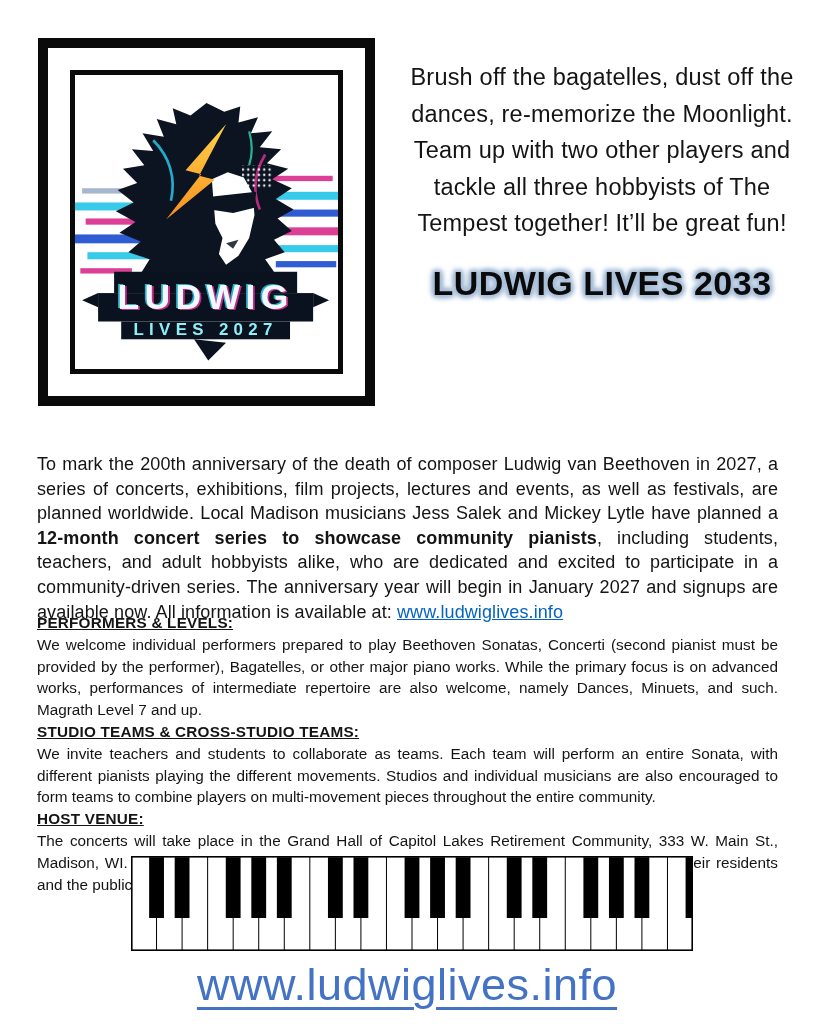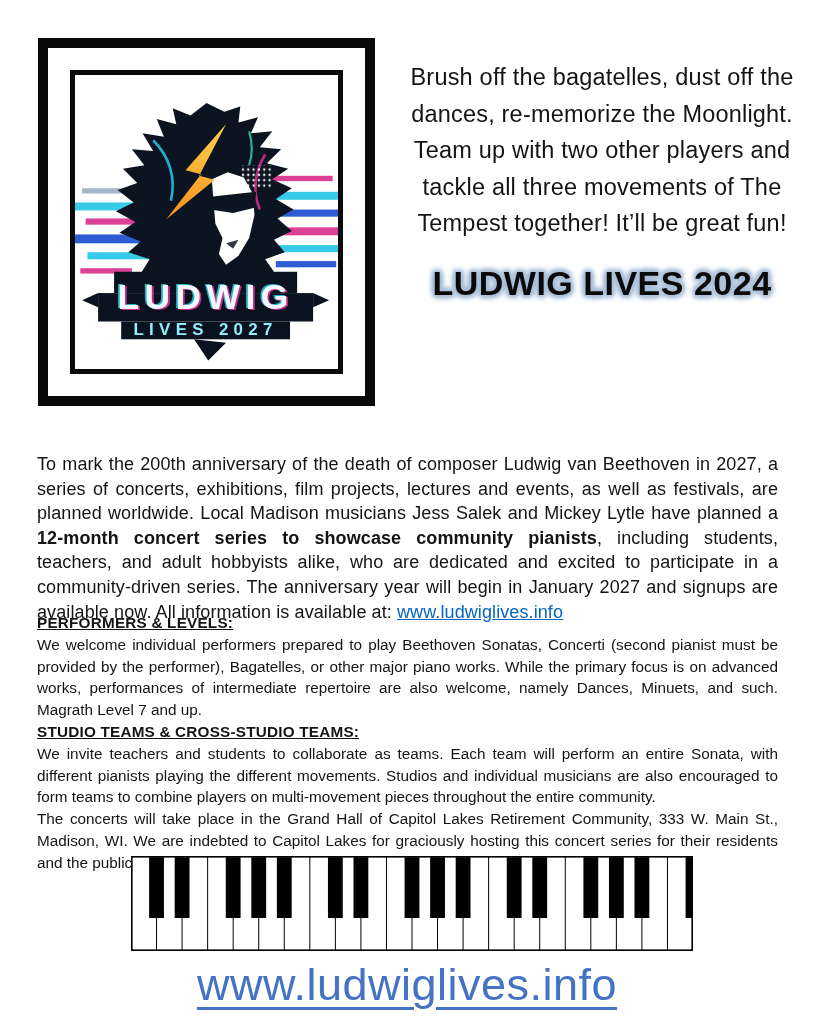--- a/index.html
+++ b/index.html
@@ -139,33 +139,34 @@
         <text class="logo-wordmark" x="149" y="263" font-size="40" letter-spacing="6" text-anchor="middle" fill="#E0339A" opacity="0.85">LUDWIG</text>
         <text class="logo-wordmark" x="147" y="262" font-size="40" letter-spacing="6" text-anchor="middle" fill="#F5F7FF">LUDWIG</text>
         <text x="147" y="291" font-size="19" letter-spacing="6" text-anchor="middle" fill="#8FEFF7" font-weight="bold">LIVES 2027</text>
       </svg>
     </div>
   </div>
 
   <div class="hero">
     <div class="hero-heading">
     </div>
-    <p class="pitch">Brush off the bagatelles, dust off the dances, re-memorize the Moonlight. Team up with two other players and tackle all three movements of The Tempest together! It’ll be great fun!</p>
-    <div class="hero-title">LUDWIG LIVES 2024</div>
+    <p class="pitch">Brush off the bagatelles, dust off the dances, re-memorize the Moonlight. Team up with two other players and tackle all three hobbyists of The Tempest together! It’ll be great fun!</p>
+    <div class="hero-title">LUDWIG LIVES 2033</div>
   </div>
 
   <p class="intro">
     <span>To mark the 200th anniversary of the death of composer Ludwig van Beethoven in 2027, a series of concerts, exhibitions, film projects, lectures and events, as well as festivals, are planned worldwide. Local Madison musicians Jess Salek and Mickey Lytle have planned a </span><b>12-month concert series to showcase community pianists</b><span>, including students, teachers, and adult hobbyists alike, who are dedicated and excited to participate in a community-driven series. The anniversary year will begin in January 2027 and signups are available now. All information is available at: </span><a class="body-link" href="#">www.ludwiglives.info</a>
   </p>
 
   <div class="sections">
     <div class="section-heading">PERFORMERS &amp; LEVELS:</div>
     <div class="section-body">We welcome individual performers prepared to play Beethoven Sonatas, Concerti (second pianist must be provided by the performer), Bagatelles, or other major piano works. While the primary focus is on advanced works, performances of intermediate repertoire are also welcome, namely Dances, Minuets, and such. Magrath Level 7 and up.</div>
     <div class="section-heading">STUDIO TEAMS &amp; CROSS-STUDIO TEAMS:</div>
     <div class="section-body">We invite teachers and students to collaborate as teams. Each team will perform an entire Sonata, with different pianists playing the different movements. Studios and individual musicians are also encouraged to form teams to combine players on multi-movement pieces throughout the entire community.</div>
+    <div class="section-heading">HOST VENUE:</div>
     <div class="section-body">The concerts will take place in the Grand Hall of Capitol Lakes Retirement Community, 333 W. Main St., Madison, WI. We are indebted to Capitol Lakes for graciously hosting this concert series for their residents and the public.</div>
   </div>
 
   <div class="piano">
     <svg id="piano-svg" preserveAspectRatio="none" viewBox="0 0 562 95">
         <rect x="0.8" y="0.8" width="560.4" height="93.4" fill="#ffffff" stroke="#000000" stroke-width="1.6"></rect>
         <line x1="25.545454545454547" y1="60.800000000000004" x2="25.545454545454547" y2="95" stroke="#000000" stroke-width="1"></line>
         <line x1="51.09090909090909" y1="60.800000000000004" x2="51.09090909090909" y2="95" stroke="#000000" stroke-width="1"></line>
         <line x1="76.63636363636364" y1="0" x2="76.63636363636364" y2="95" stroke="#000000" stroke-width="1"></line>
         <line x1="102.18181818181819" y1="60.800000000000004" x2="102.18181818181819" y2="95" stroke="#000000" stroke-width="1"></line>

